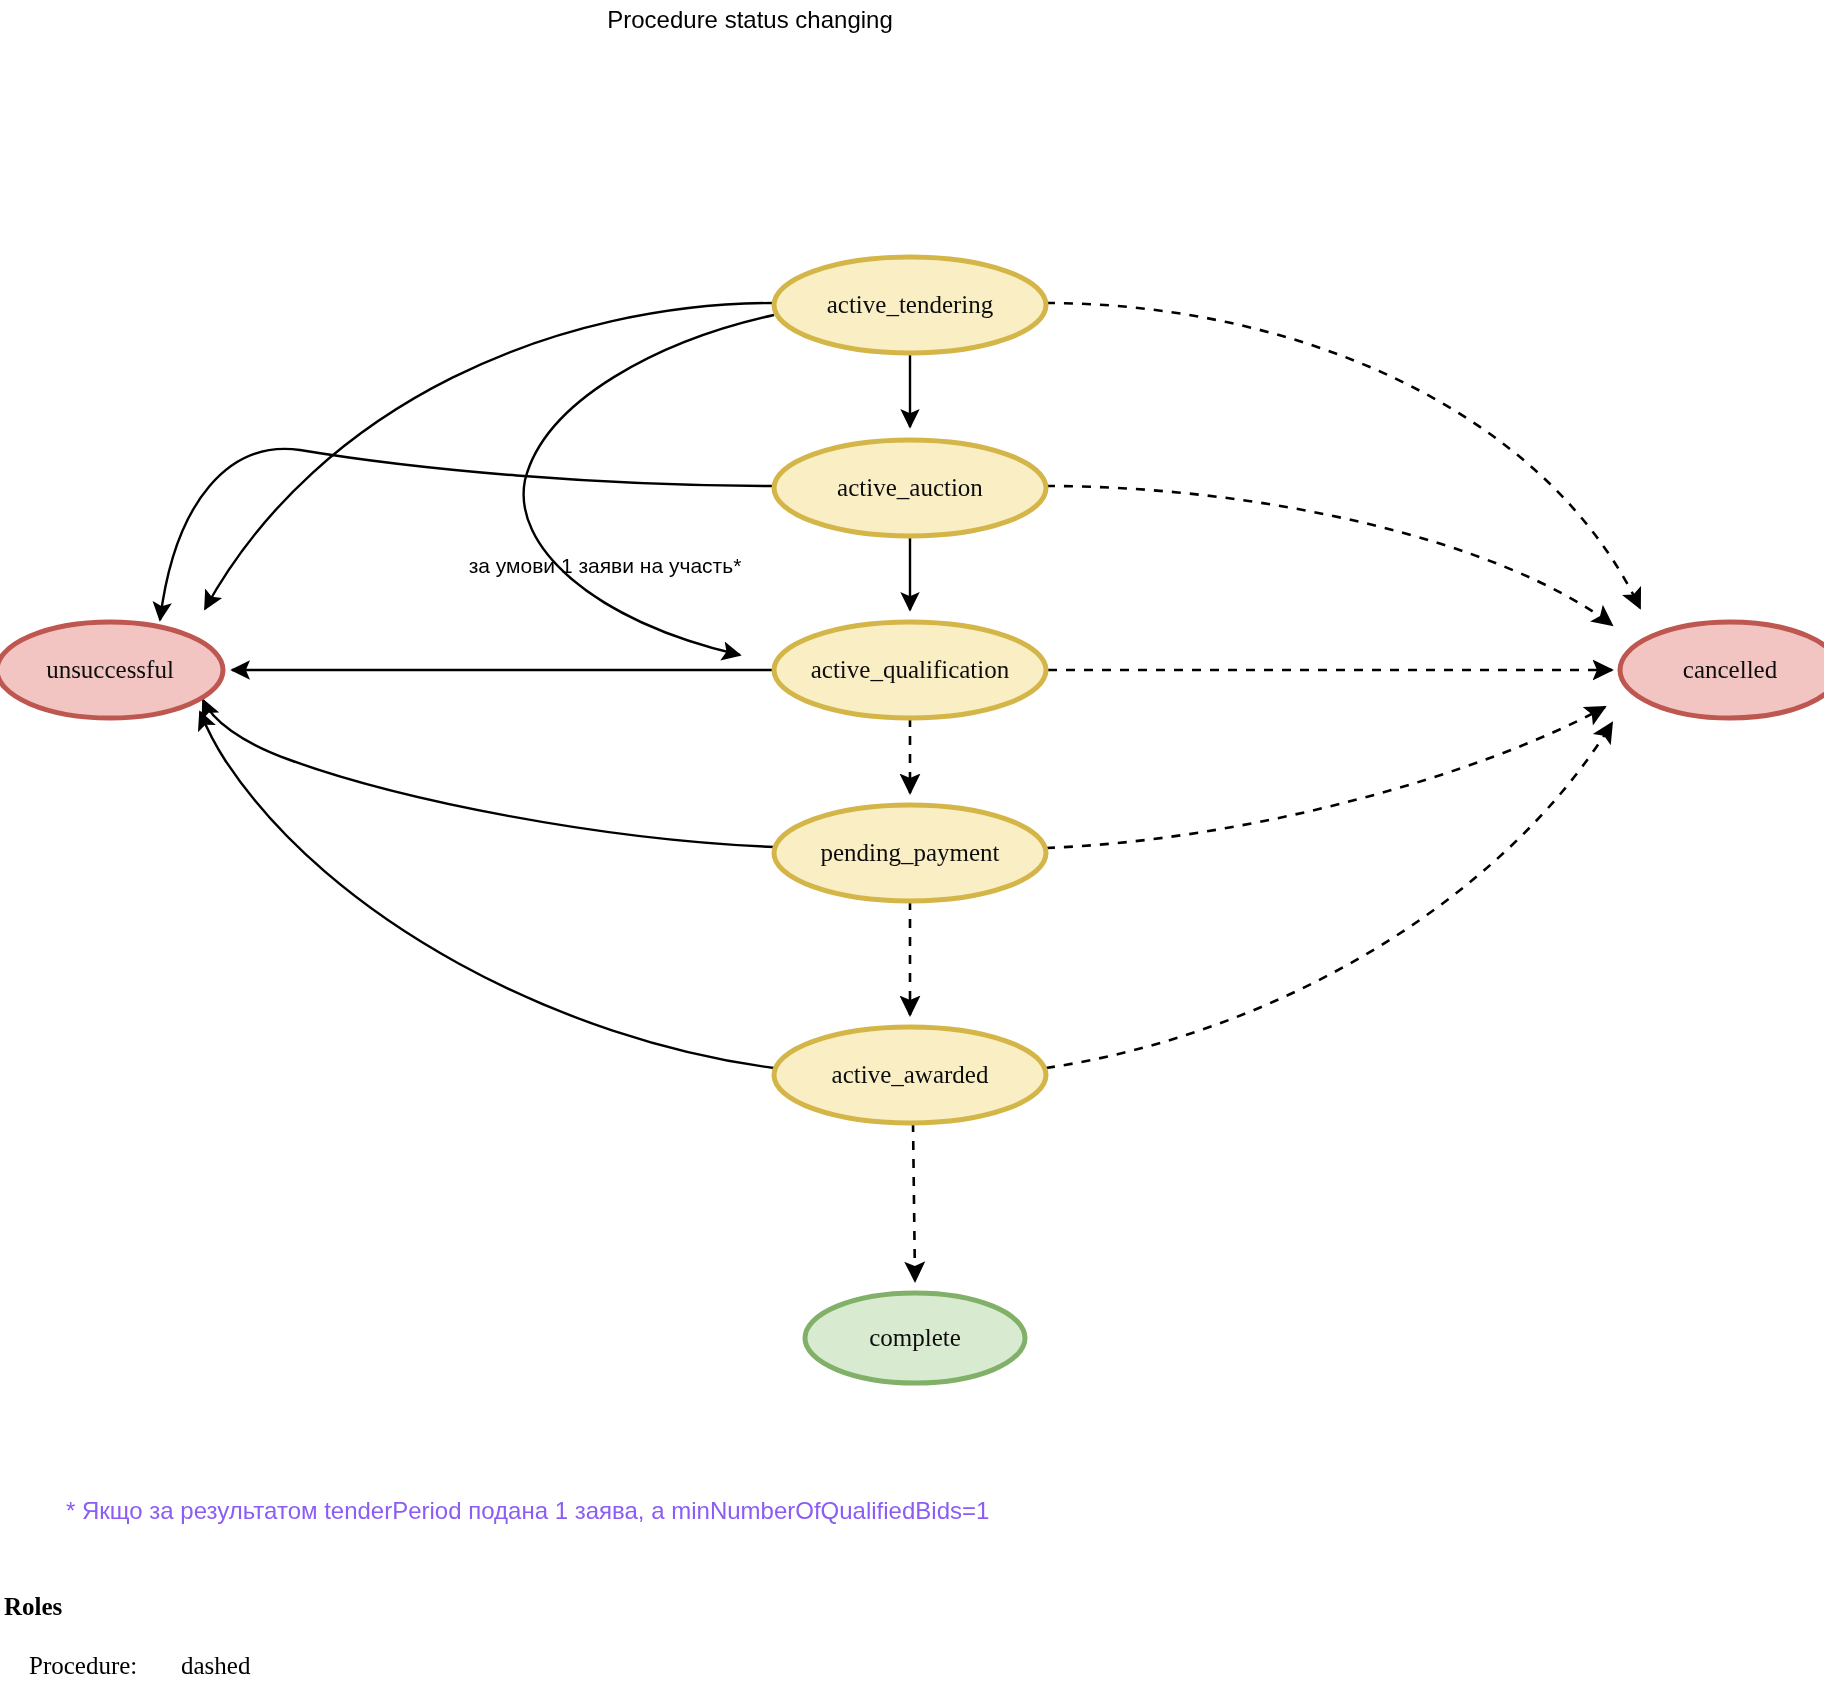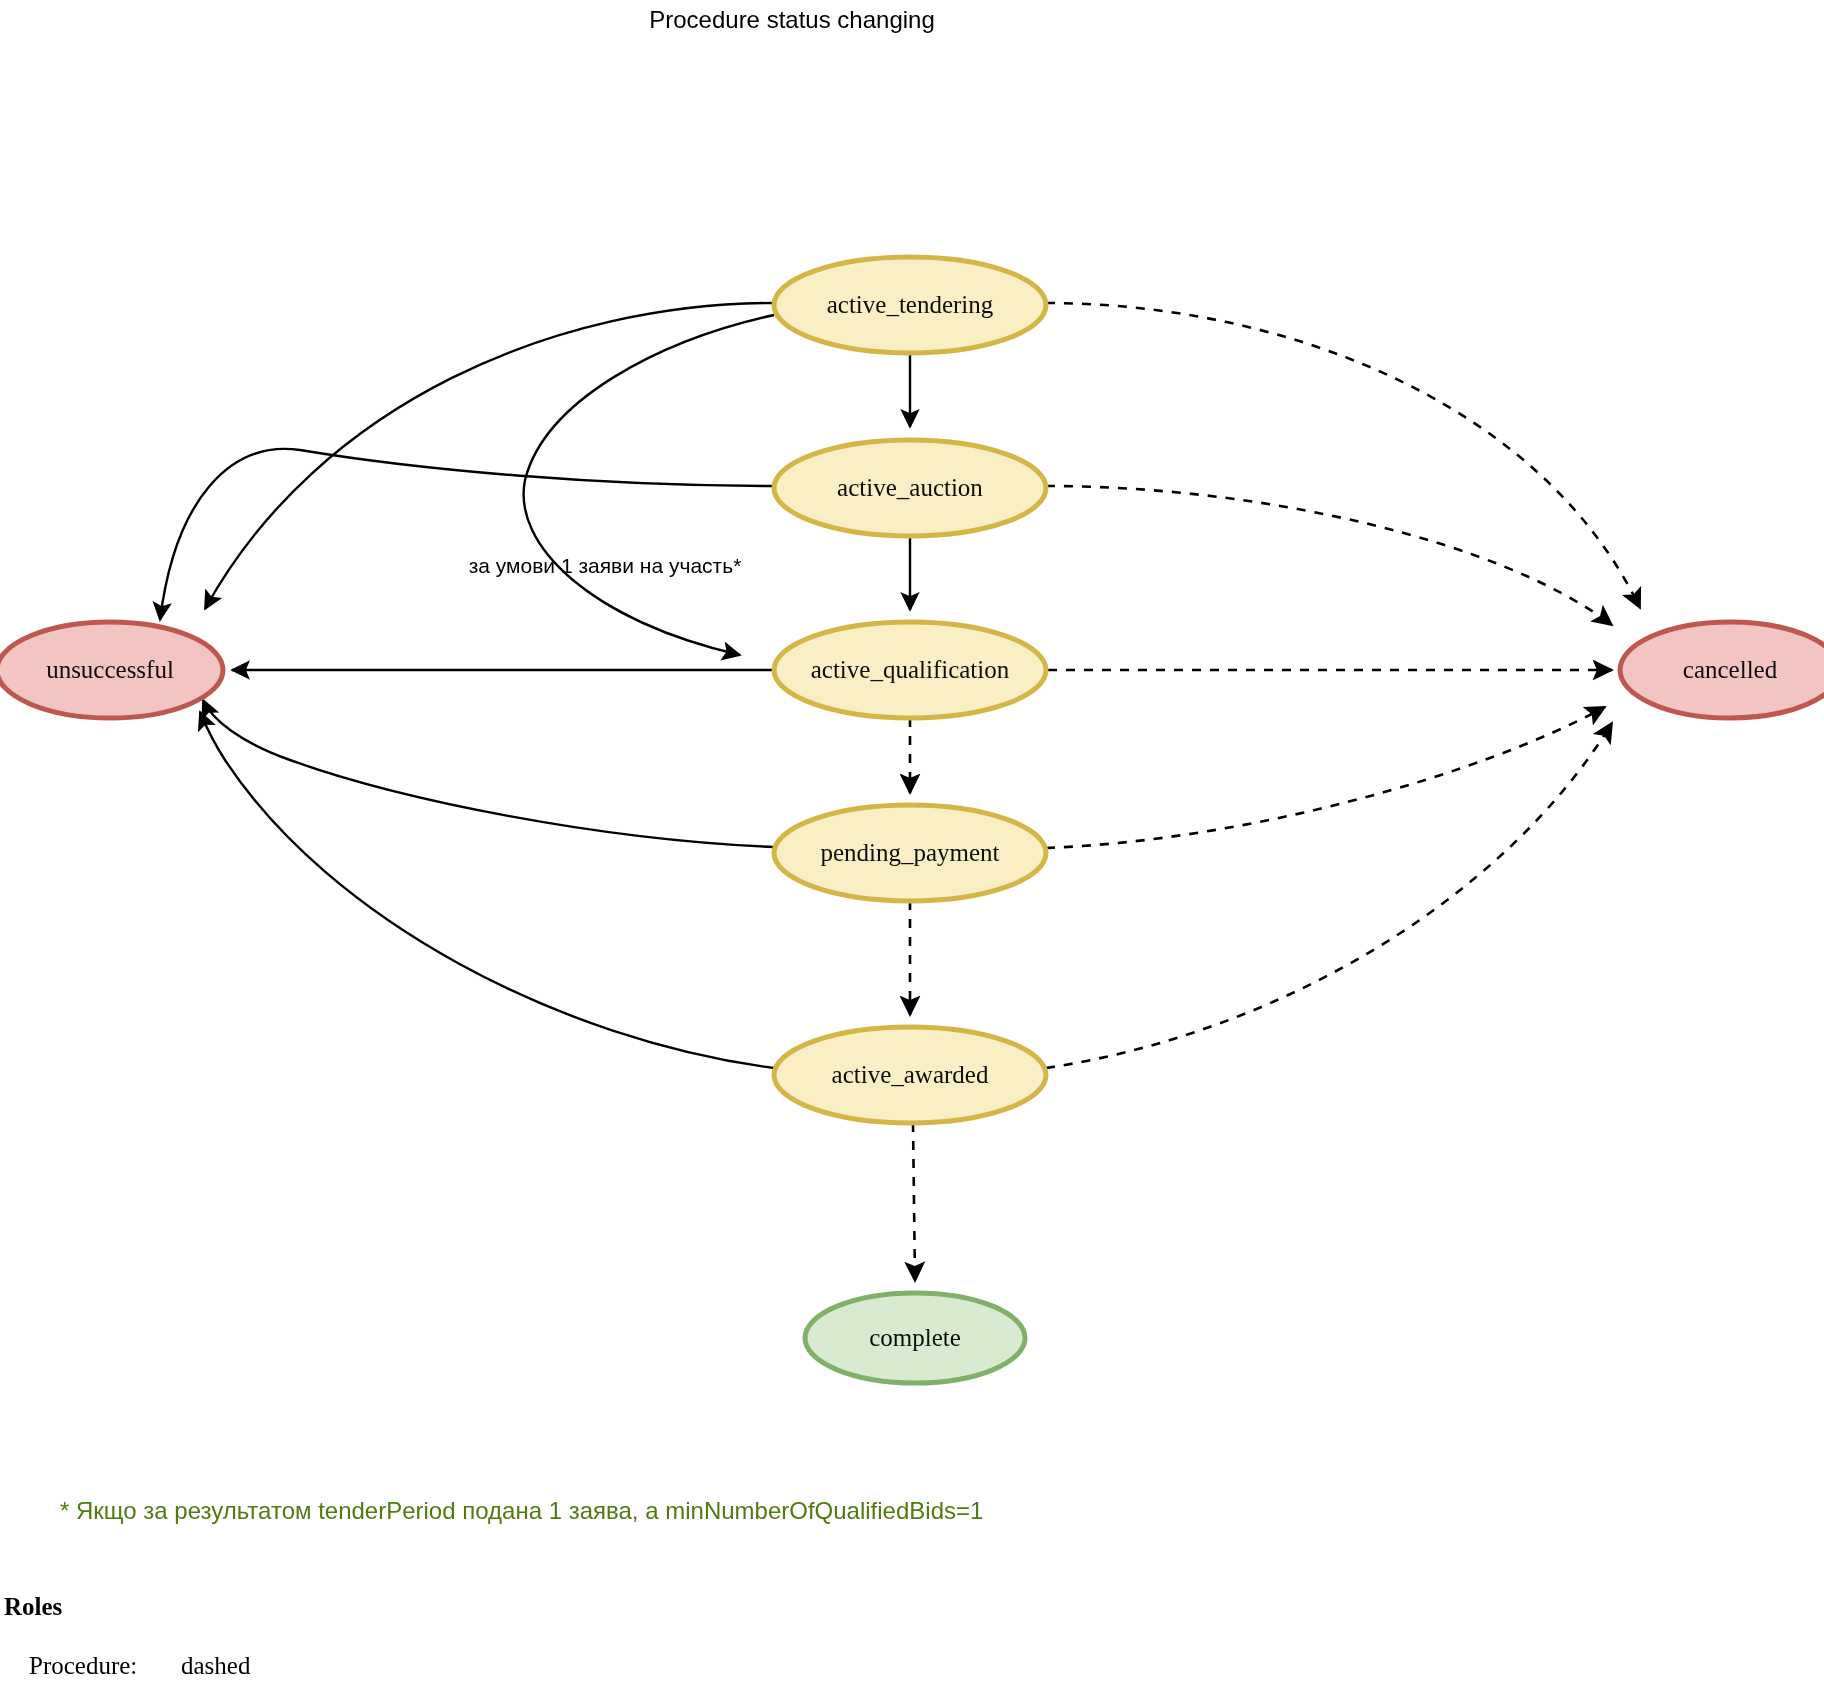--- a/index.html
+++ b/index.html
@@ -25,43 +25,42 @@
   .diagram-title {
     position: absolute;
     left: 0;
     top: 6px;
     width: 1500px;
     text-align: center;
     font-family: "Liberation Sans", "DejaVu Sans", sans-serif;
     font-size: 24px;
     color: #000000;
     pointer-events: none;
-    margin-left: 42px;
   }
   .node-label {
     font-family: "Liberation Serif", "DejaVu Serif", serif;
     font-size: 25px;
     fill: #0d0d0d;
     text-anchor: middle;
     dominant-baseline: middle;
   }
   .edge-label {
     font-family: "Liberation Sans", "DejaVu Sans", sans-serif;
     font-size: 21px;
     fill: #000000;
     text-anchor: middle;
     dominant-baseline: middle;
   }
   .footnote {
     position: absolute;
-    left: 60px;
+    left: 66px;
     top: 1497px;
     font-family: "Liberation Sans", "DejaVu Sans", sans-serif;
     font-size: 24px;
-    color: #4d7c0f;
+    color: #8b5cf6;
     white-space: nowrap;
   }
   .legend {
     position: absolute;
     left: 4px;
     top: 1592px;
     font-family: "Liberation Serif", "DejaVu Serif", serif;
     font-size: 25px;
     color: #000000;
     line-height: 1.18;

